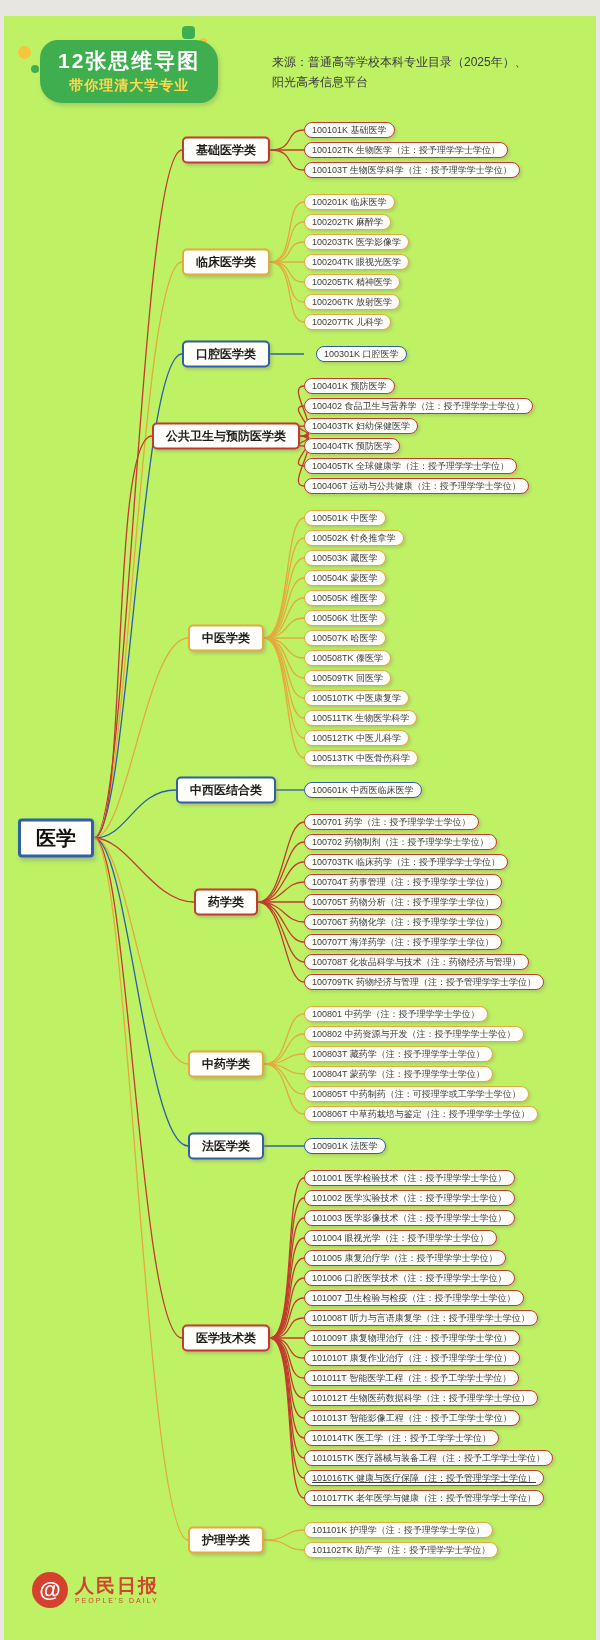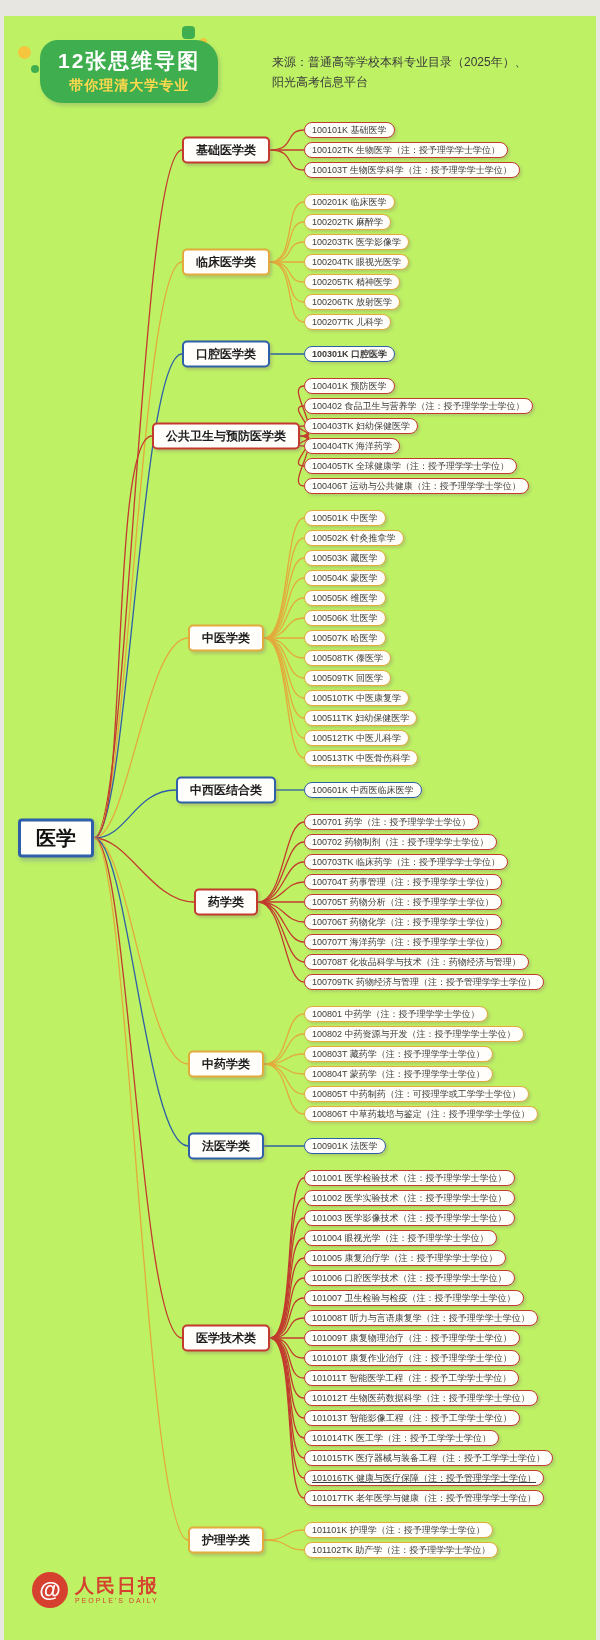--- a/index.html
+++ b/index.html
@@ -151,40 +151,40 @@
       <div class="leaf c-red" style="left: 300px; top: 146px;">100103T 生物医学科学（注：授予理学学士学位）</div>
       <div class="cat c-red" style="left: 222px; top: 134px;">基础医学类</div>
       <div class="leaf c-yellow" style="left: 300px; top: 178px;">100201K 临床医学</div>
       <div class="leaf c-yellow" style="left: 300px; top: 198px;">100202TK 麻醉学</div>
       <div class="leaf c-yellow" style="left: 300px; top: 218px;">100203TK 医学影像学</div>
       <div class="leaf c-yellow" style="left: 300px; top: 238px;">100204TK 眼视光医学</div>
       <div class="leaf c-yellow" style="left: 300px; top: 258px;">100205TK 精神医学</div>
       <div class="leaf c-yellow" style="left: 300px; top: 278px;">100206TK 放射医学</div>
       <div class="leaf c-yellow" style="left: 300px; top: 298px;">100207TK 儿科学</div>
       <div class="cat c-yellow" style="left: 222px; top: 246px;">临床医学类</div>
-      <div class="leaf c-blue" style="left: 300px; top: 330px; font-weight: bold;">100301K 口腔医学</div>
+      <div class="leaf c-blue" style="left: 312px; top: 330px;">100301K 口腔医学</div>
       <div class="cat c-blue" style="left: 222px; top: 338px;">口腔医学类</div>
       <div class="leaf c-red" style="left: 300px; top: 362px;">100401K 预防医学</div>
       <div class="leaf c-red" style="left: 300px; top: 382px;">100402 食品卫生与营养学（注：授予理学学士学位）</div>
       <div class="leaf c-red" style="left: 300px; top: 402px;">100403TK 妇幼保健医学</div>
-      <div class="leaf c-red" style="left: 300px; top: 422px;">100404TK 海洋药学</div>
+      <div class="leaf c-red" style="left: 300px; top: 422px;">100404TK 预防医学</div>
       <div class="leaf c-red" style="left: 300px; top: 442px;">100405TK 全球健康学（注：授予理学学士学位）</div>
       <div class="leaf c-red" style="left: 300px; top: 462px;">100406T 运动与公共健康（注：授予理学学士学位）</div>
       <div class="cat c-red" style="left: 222px; top: 420px;">公共卫生与预防医学类</div>
       <div class="leaf c-yellow" style="left: 300px; top: 494px;">100501K 中医学</div>
       <div class="leaf c-yellow" style="left: 300px; top: 514px;">100502K 针灸推拿学</div>
       <div class="leaf c-yellow" style="left: 300px; top: 534px;">100503K 藏医学</div>
       <div class="leaf c-yellow" style="left: 300px; top: 554px;">100504K 蒙医学</div>
       <div class="leaf c-yellow" style="left: 300px; top: 574px;">100505K 维医学</div>
       <div class="leaf c-yellow" style="left: 300px; top: 594px;">100506K 壮医学</div>
       <div class="leaf c-yellow" style="left: 300px; top: 614px;">100507K 哈医学</div>
       <div class="leaf c-yellow" style="left: 300px; top: 634px;">100508TK 傣医学</div>
       <div class="leaf c-yellow" style="left: 300px; top: 654px; text-align: center;">100509TK 回医学</div>
       <div class="leaf c-yellow" style="left: 300px; top: 674px;">100510TK 中医康复学</div>
-      <div class="leaf c-yellow" style="left: 300px; top: 694px;">100511TK 妇幼保健医学</div>
+      <div class="leaf c-yellow" style="left: 300px; top: 694px;">100511TK 生物医学科学</div>
       <div class="leaf c-yellow" style="left: 300px; top: 714px;">100512TK 中医儿科学</div>
       <div class="leaf c-yellow" style="left: 300px; top: 734px;">100513TK 中医骨伤科学</div>
       <div class="cat c-yellow" style="left: 222px; top: 622px;">中医学类</div>
       <div class="leaf c-blue" style="left: 300px; top: 766px;">100601K 中西医临床医学</div>
       <div class="cat c-blue" style="left: 222px; top: 774px;">中西医结合类</div>
       <div class="leaf c-red" style="left: 300px; top: 798px;">100701 药学（注：授予理学学士学位）</div>
       <div class="leaf c-red" style="left: 300px; top: 818px;">100702 药物制剂（注：授予理学学士学位）</div>
       <div class="leaf c-red" style="left: 300px; top: 838px;">100703TK 临床药学（注：授予理学学士学位）</div>
       <div class="leaf c-red" style="left: 300px; top: 858px;">100704T 药事管理（注：授予理学学士学位）</div>
       <div class="leaf c-red" style="left: 300px; top: 878px;">100705T 药物分析（注：授予理学学士学位）</div>

